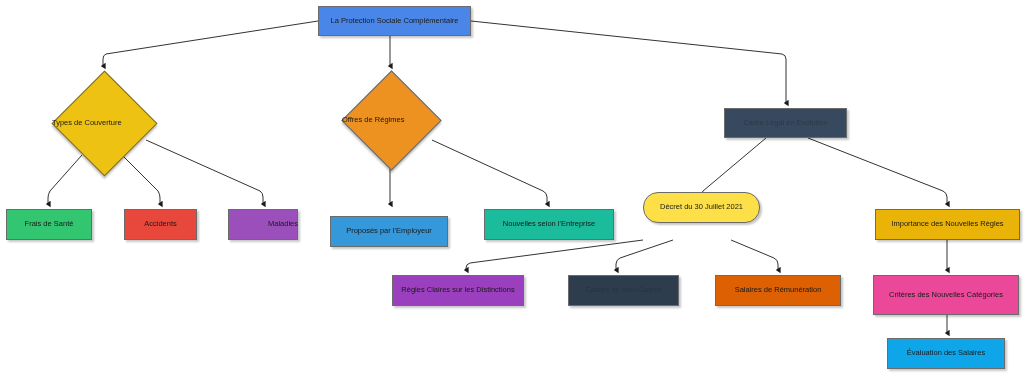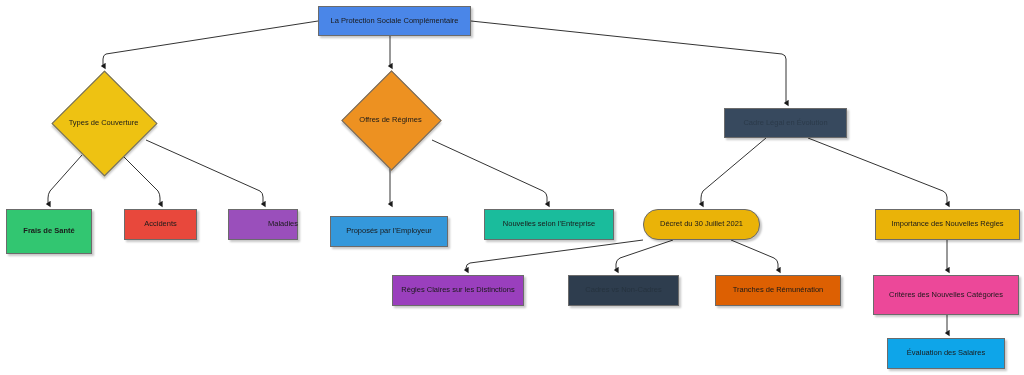--- a/index.html
+++ b/index.html
@@ -45,21 +45,21 @@
     display: block;
     padding: 0 4px;
     white-space: nowrap;
     pointer-events: none;
   }
   .diamond-wrap {
     position: absolute;
     z-index: 2;
     display: flex;
     align-items: center;
-    justify-content: center;
+    justify-content: flex-start;
   }
   .diamond-shape {
     position: absolute;
     left: 50%;
     top: 50%;
     border: 1px solid #6b6b6b;
     box-shadow: 2px 2px 2px rgba(0,0,0,0.22);
   }
   .diamond-label {
     position: relative;
@@ -106,49 +106,49 @@
         <div class="diamond-shape" style="width: 73px; height: 73px; margin-left: -36.5px; margin-top: -36.5px; background: rgb(238, 194, 18); transform: rotate(45deg);"></div>
         <span class="diamond-label" style="color: rgb(26, 26, 26); font-size: 7.5px;">Types de Couverture</span>
       </div>
       <div class="diamond-wrap" style="left: 342px; top: 71px; width: 97px; height: 97px;">
         <div class="diamond-shape" style="width: 69px; height: 69px; margin-left: -34.5px; margin-top: -34.5px; background: rgb(237, 145, 33); transform: rotate(45deg);"></div>
         <span class="diamond-label" style="color: rgb(26, 26, 26); font-size: 7.5px;">Offres de Régimes</span>
       </div>
       <div class="node node-box" style="left: 724px; top: 108px; width: 123px; height: 30px; background: rgb(55, 73, 94);">
         <span class="node-label" style="color: rgb(43, 58, 74); font-size: 7.5px;">Cadre Légal en Évolution</span>
       </div>
-      <div class="node node-box" style="left: 6px; top: 209px; width: 86px; height: 45px; background: rgb(50, 198, 113); font-weight: bold;">
+      <div class="node node-box" style="left: 6px; top: 209px; width: 86px; height: 31px; background: rgb(50, 198, 113);">
         <span class="node-label" style="color: rgb(26, 26, 26); font-size: 7.5px;">Frais de Santé</span>
       </div>
       <div class="node node-box" style="left: 124px; top: 209px; width: 73px; height: 31px; background: rgb(232, 72, 60);">
         <span class="node-label" style="color: rgb(26, 26, 26); font-size: 7.5px;">Accidents</span>
       </div>
       <div class="node node-box" style="left: 228px; top: 209px; width: 70px; height: 31px; background: rgb(154, 79, 187);">
         <span class="node-label" style="color: rgb(26, 26, 26); font-size: 7.5px; margin-left: 40px;">Maladies</span>
       </div>
       <div class="node node-box" style="left: 330px; top: 216px; width: 118px; height: 31px; background: rgb(52, 152, 219);">
         <span class="node-label" style="color: rgb(26, 26, 26); font-size: 7.5px;">Proposés par l'Employeur</span>
       </div>
       <div class="node node-box" style="left: 484px; top: 209px; width: 130px; height: 31px; background: rgb(26, 188, 156);">
         <span class="node-label" style="color: rgb(26, 26, 26); font-size: 7.5px;">Nouvelles selon l'Entreprise</span>
       </div>
-      <div class="node node-box" style="left: 643px; top: 209px; width: 117px; height: 31px; background: #eab308; border-radius: 15px;">
+      <div class="node node-box" style="left: 643px; top: 192px; width: 117px; height: 31px; background: #fde047; border-radius: 15px;">
         <span class="node-label" style="color: rgb(26, 26, 26); font-size: 7.5px;">Décret du 30 Juillet 2021</span>
       </div>
       <div class="node node-box" style="left: 875px; top: 209px; width: 145px; height: 31px; background: #eab308;">
         <span class="node-label" style="color: rgb(26, 26, 26); font-size: 7.5px;">Importance des Nouvelles Règles</span>
       </div>
       <div class="node node-box" style="left: 392px; top: 275px; width: 132px; height: 31px; background: rgb(154, 63, 189);">
         <span class="node-label" style="color: rgb(26, 26, 26); font-size: 7.5px;">Règles Claires sur les Distinctions</span>
       </div>
       <div class="node node-box" style="left: 568px; top: 275px; width: 111px; height: 31px; background: rgb(46, 61, 78);">
         <span class="node-label" style="color: rgb(38, 51, 63); font-size: 7.5px;">Cadres vs Non-Cadres</span>
       </div>
       <div class="node node-box" style="left: 715px; top: 275px; width: 126px; height: 31px; background: rgb(221, 96, 2);">
-        <span class="node-label" style="color: rgb(26, 26, 26); font-size: 7.5px;">Tranches de Rémunération</span>
+        <span class="node-label" style="color: rgb(26, 26, 26); font-size: 7.5px;">Salaires de Rémunération</span>
       </div>
       <div class="node node-box" style="left: 873px; top: 275px; width: 146px; height: 40px; background: #ec4899;">
         <span class="node-label" style="color: rgb(26, 26, 26); font-size: 7.5px;">Critères des Nouvelles Catégories</span>
       </div>
       <div class="node node-box" style="left: 887px; top: 338px; width: 118px; height: 31px; background: #0ea5e9;">
         <span class="node-label" style="color: rgb(26, 26, 26); font-size: 7.5px;">Évaluation des Salaires</span>
       </div>
     </div>
 
 </div>

